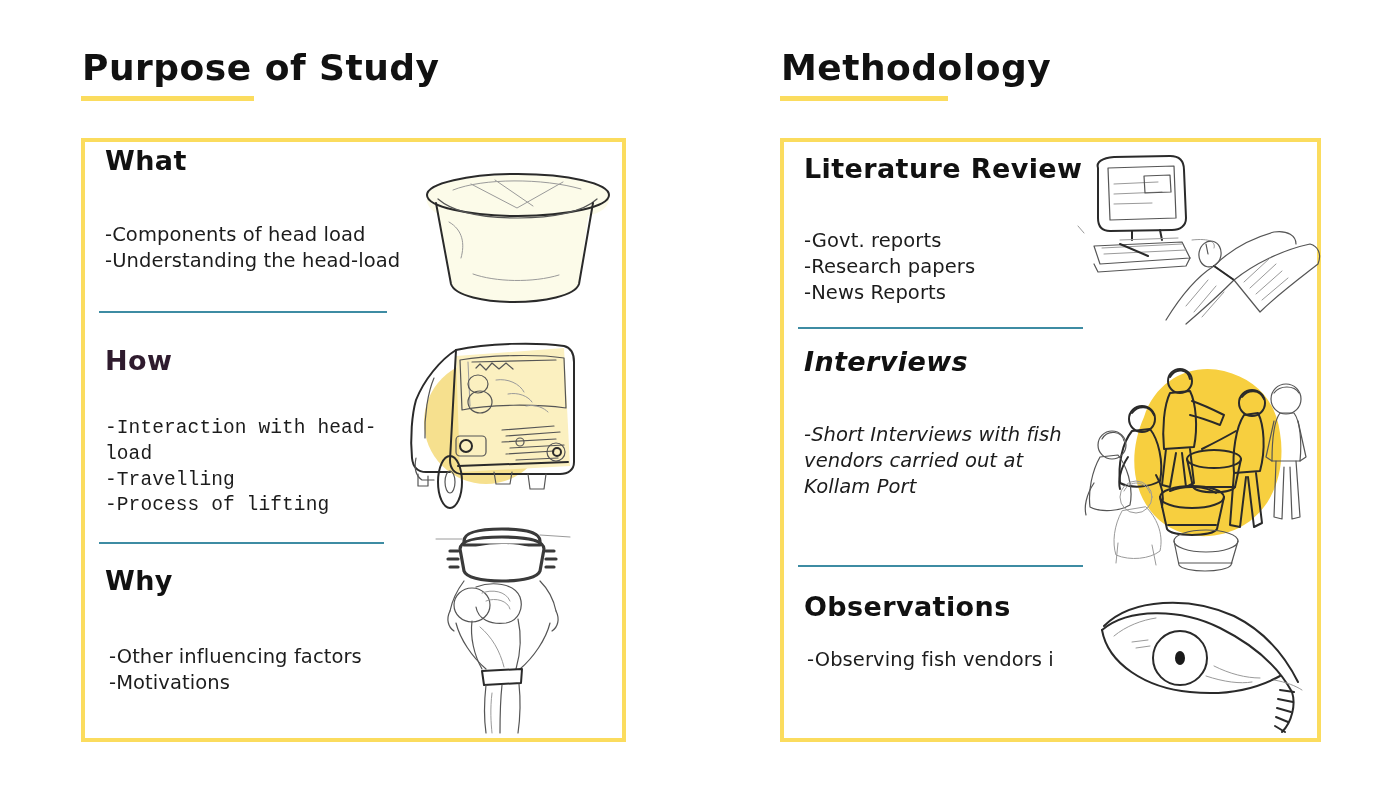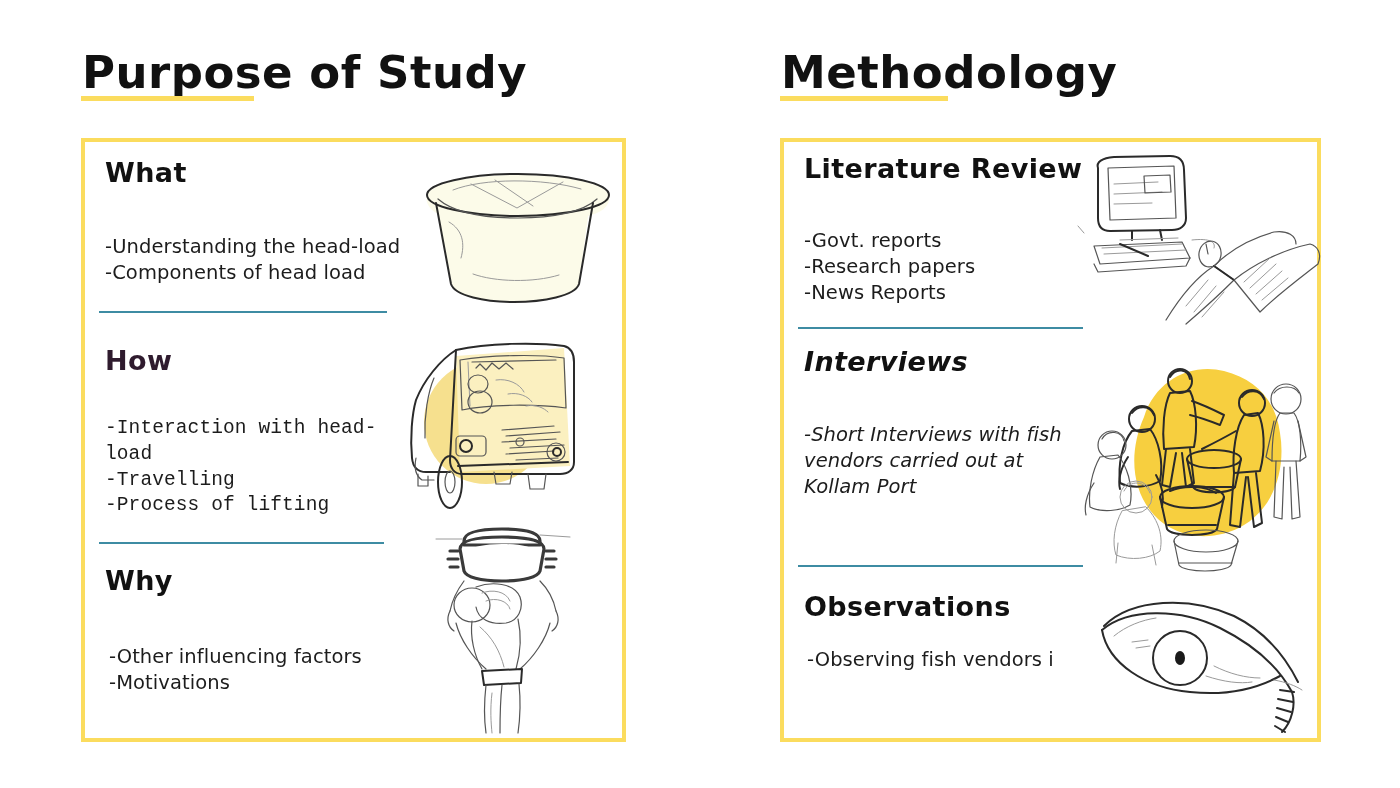--- a/index.html
+++ b/index.html
@@ -29,21 +29,21 @@
   }
   .column.left  { left: 80px; }
   .column.right { left: 779px; }
 
   .col-title {
     position: absolute;
     top: 50px;
     left: 2px;
     font-family: "DejaVu Sans", "Liberation Sans", sans-serif;
     font-weight: 700;
-    font-size: 45px;
+    font-size: 36px;
     letter-spacing: 0.5px;
     color: #111111;
     line-height: 1;
     white-space: nowrap;
   }
   .col-underline {
     position: absolute;
     top: 96px;
     left: 1px;
     height: 5px;
@@ -102,21 +102,21 @@
   }
 
   .divider {
     position: absolute;
     left: 14px;
     height: 2px;
     background: #3E8CA3;
   }
 
   
-  .s-what  { top: 16px; }
+  .s-what  { top: 4px; }
   .s-what .bullets { margin-top: 46px; width: 330px; }
   .d-what  { top: 169px; width: 288px; }
 
   .s-how   { top: 204px; }
   .s-how .bullets { margin-top: 40px; width: 300px; font-family: Liberation Mono, monospace; }
   .d-how   { top: 400px; width: 285px; }
 
   .s-why   { top: 424px; }
   .s-why .bullets { margin-top: 48px; width: 300px; padding-left: 4px; }
 
@@ -166,22 +166,22 @@
 
     <div class="col-title">Purpose of Study</div>
     <div class="col-underline w-left"></div>
 
     <div class="panel">
       <div class="panel-inner">
 
         <div class="section s-what">
           <div class="sec-title">What</div>
           <ul class="bullets">
+            <li>-Components of head load</li>
             <li>-Understanding the head-load</li>
-            <li>-Components of head load</li>
           </ul>
         </div>
         <div class="divider d-what"></div>
 
         <div class="section s-how">
           <div class="sec-title purple">How</div>
           <ul class="bullets">
             <li>-Interaction with head-load</li>
             <li>-Travelling</li>
             <li>-Process of lifting</li>

